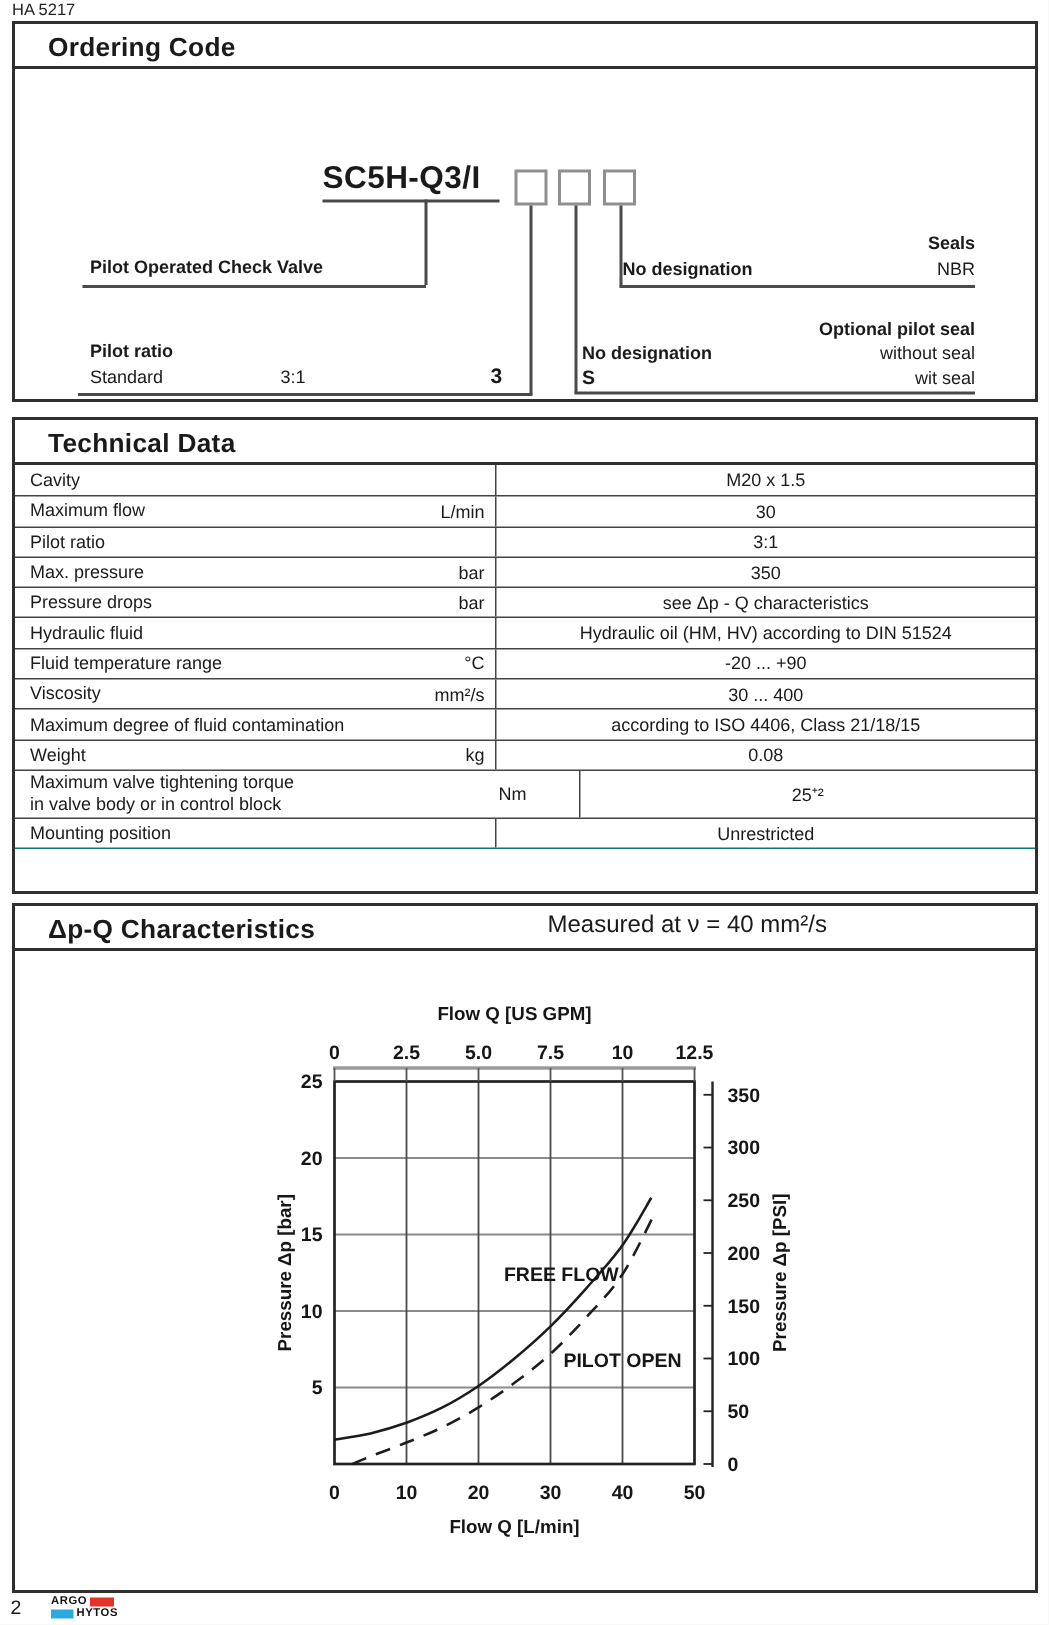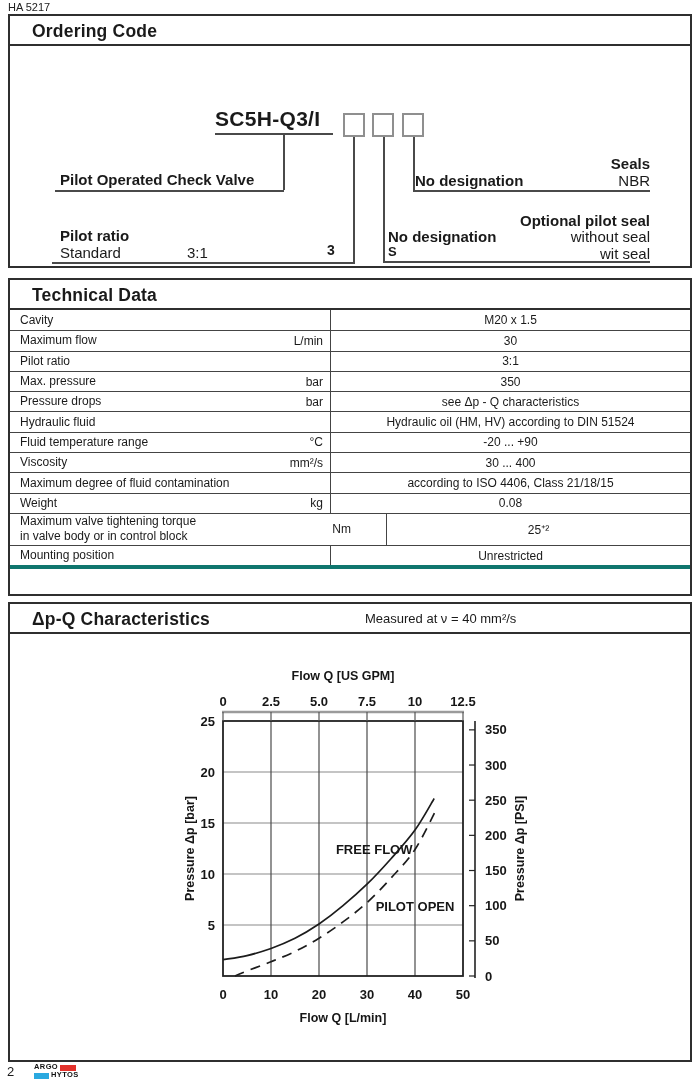--- a/index.html
+++ b/index.html
@@ -7,34 +7,34 @@
   .page {
     position:relative; width:699px; height:1083px; margin:0 auto;
     background:#ffffff; font-family:"Liberation Sans", sans-serif; color:#1a1a1a;
     overflow:hidden;
   }
   .doc-code { position:absolute; left:8px; top:1px; font-size:11px; color:#222; }
 
   .section { position:absolute; left:8px; width:684px; border:2px solid #2f2f2f; background:#fff; }
   .section-header { position:relative; height:30px; padding:5px 0 0 22px; border-bottom:2px solid #2f2f2f; }
   .section-header h2 { font-size:17.5px; font-weight:bold; letter-spacing:.2px; display:inline-block; }
-  .measured-note { position:absolute; left:355px; bottom:6px; font-size:13px; font-weight:normal; }
+  .measured-note { position:absolute; left:355px; bottom:6px; font-size:16px; font-weight:normal; }
 
   
   .diagram { position:relative; width:100%; height:218px; }
-  .lbl { position:absolute; font-size:15px; white-space:nowrap; line-height:1.1; }
+  .lbl { position:absolute; font-size:12px; white-space:nowrap; line-height:1.1; }
   .b { font-weight:bold; }
   .base-code { position:absolute; font-size:21px; font-weight:bold; letter-spacing:.3px; }
   .hline { position:absolute; height:1.5px; background:#4a4a4a; }
   .vline { position:absolute; width:1.5px; background:#4a4a4a; }
   .codebox { position:absolute; width:22px; height:24px; border:2px solid #8f8f8f; background:#fff; }
   .code-digit { position:absolute; font-size:14px; font-weight:bold; }
 
   
-  .td-table { width:100%; border-bottom:4px solid #0f766e; }
+  .td-table { width:100%; border-bottom:1px solid #0f766e; }
   .td-row { display:flex; height:20.3px; border-top:1px solid #444; font-size:12px; align-items:center; }
   .td-row:first-child { border-top:none; }
   .td-row.tall { height:32px;gap:28px; }
   .td-label { width:240px; padding-left:10px; line-height:1.25; }
   .td-unit { width:80px; text-align:right; padding-right:7px; }
   .td-value { flex:1; align-self:stretch; border-left:1px solid #444; display:flex; align-items:center; justify-content:center; text-align:center; }
 
   
   #dpq-chart { display:block; }
   #dpq-chart text { font-family:"Liberation Sans", sans-serif; fill:#161616; }

